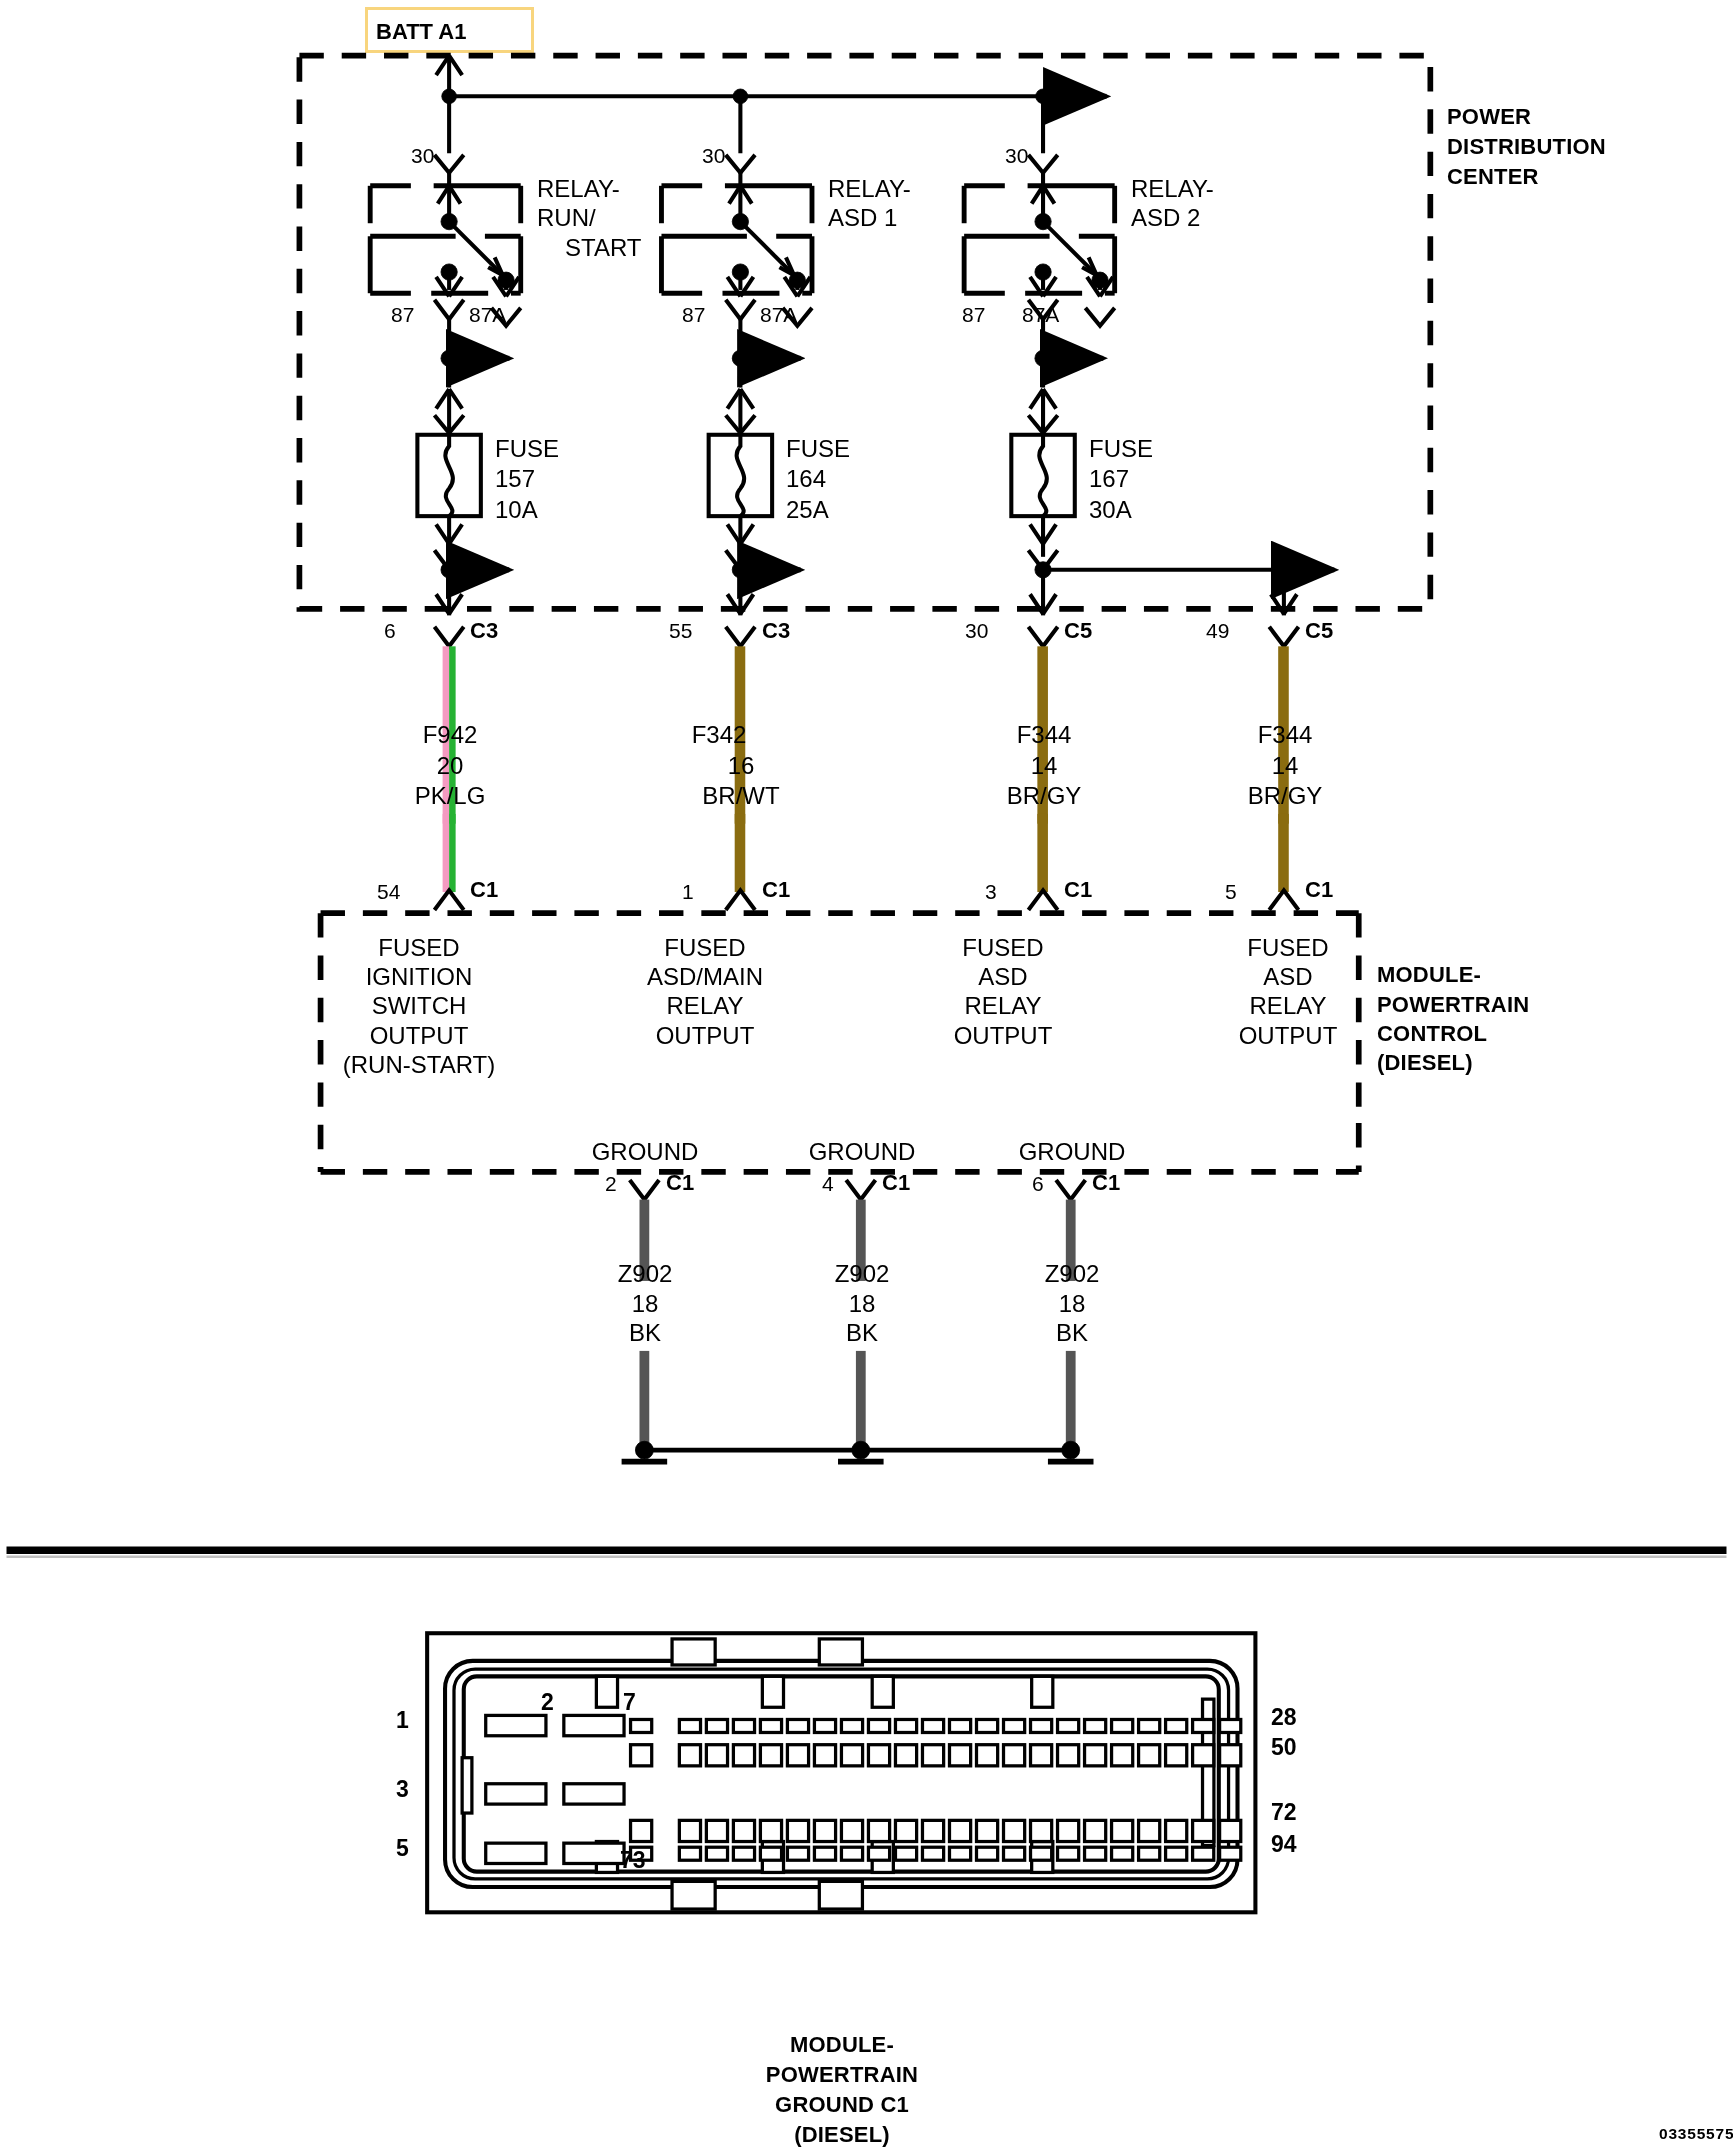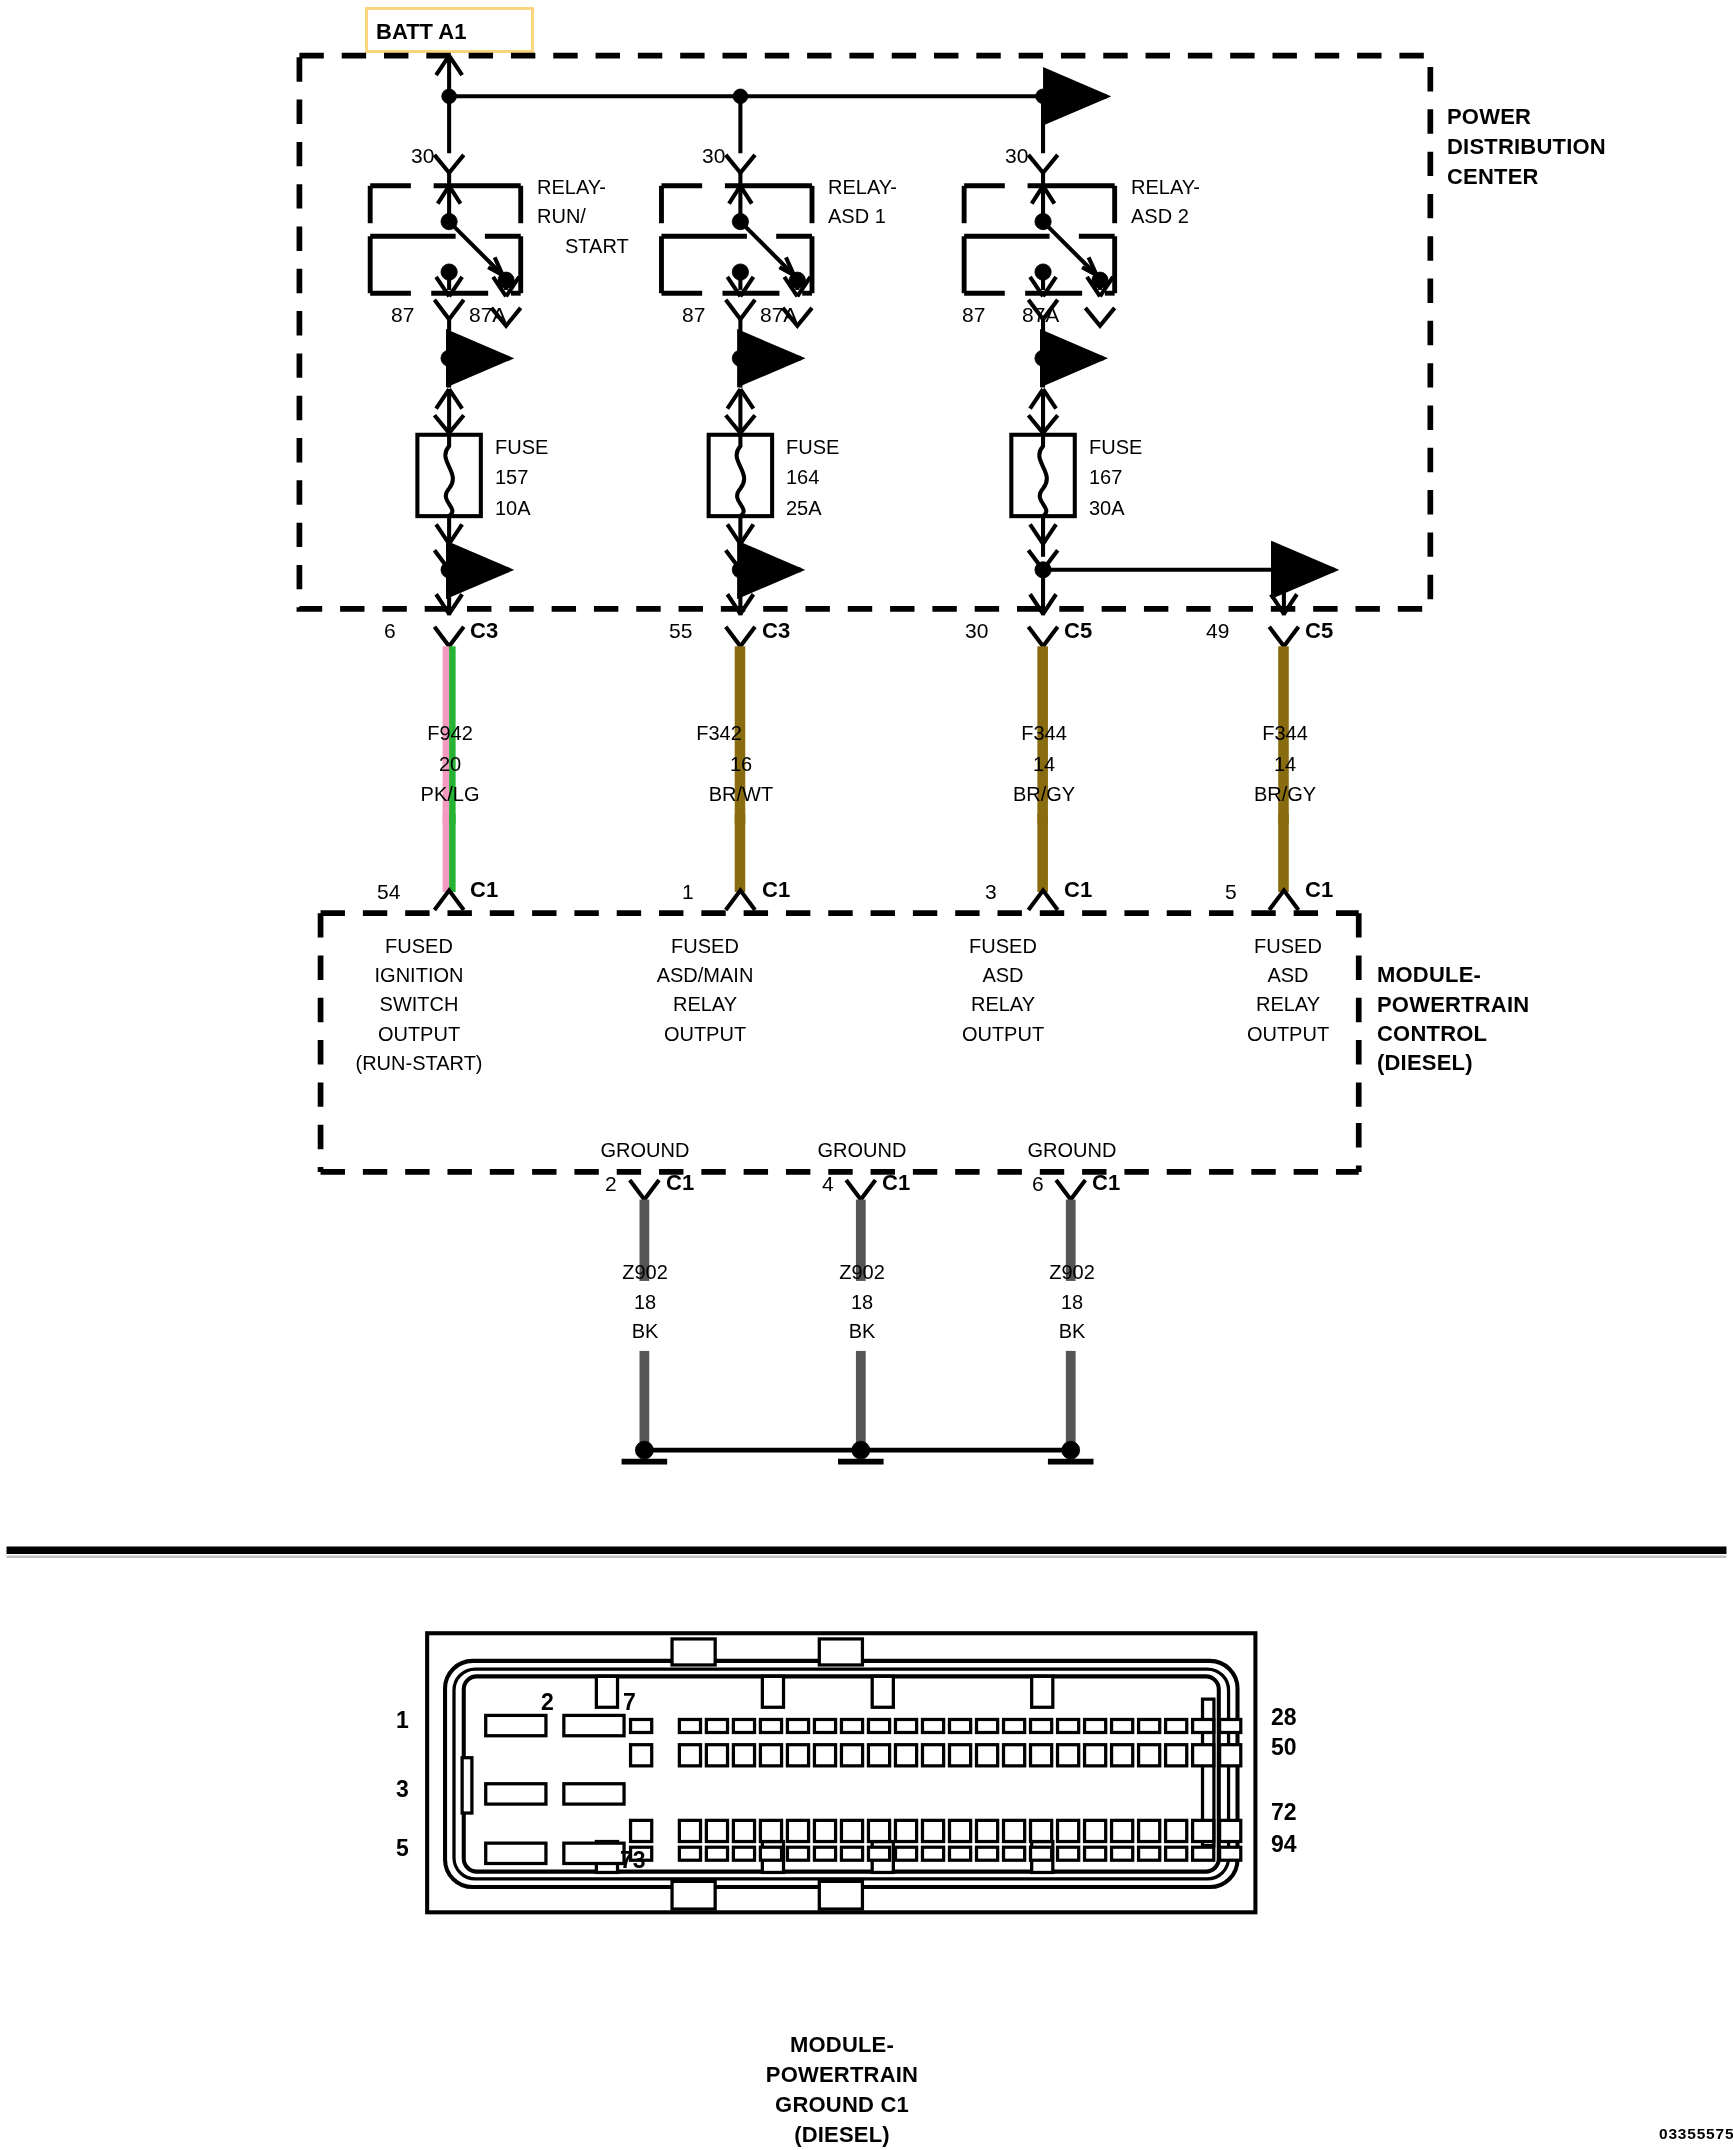--- a/index.html
+++ b/index.html
@@ -15,21 +15,21 @@
     overflow: hidden;
   }
   svg#diagram { position: absolute; left: 0; top: 0; }
   .t {
     position: absolute;
     font-family: "Liberation Sans", sans-serif;
     color: #000000;
     white-space: nowrap;
     line-height: 1.0;
   }
-  .lbl       { font-size: 20px; }
+  .lbl       { font-size: 24px; }
   .pin       { font-size: 21px; }
   .pin-b     { font-size: 22px; font-weight: bold; }
   .hdr-b     { font-size: 22px; font-weight: bold; letter-spacing: 0.2px; margin-top: 44px; }
   .conn-num  { font-size: 23px; font-weight: bold; }
   .idnum     { font-size: 15.5px; font-weight: bold; letter-spacing: 0.8px; margin-left: 32px; }
   .ctr { text-align: center; transform: translateX(-50%); }
   #batt-box {
     position: absolute;
     left: 365px; top: 6.5px;
     width: 169px; height: 46px;

